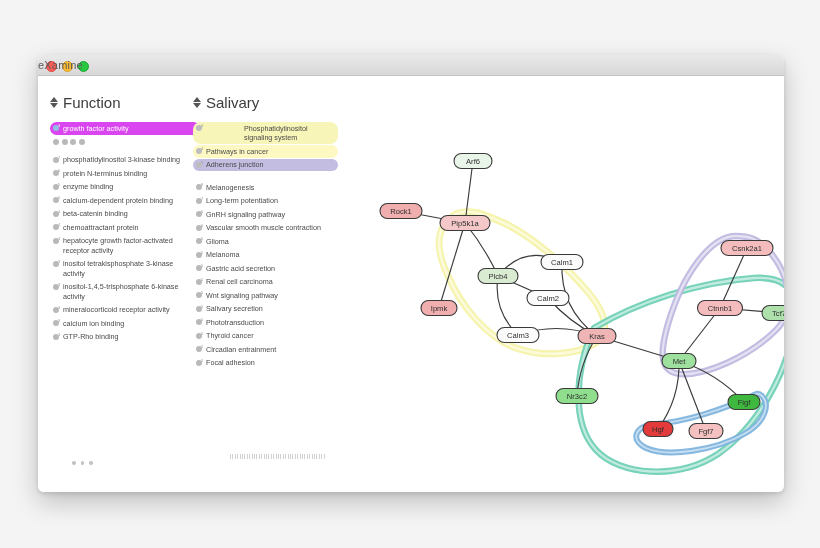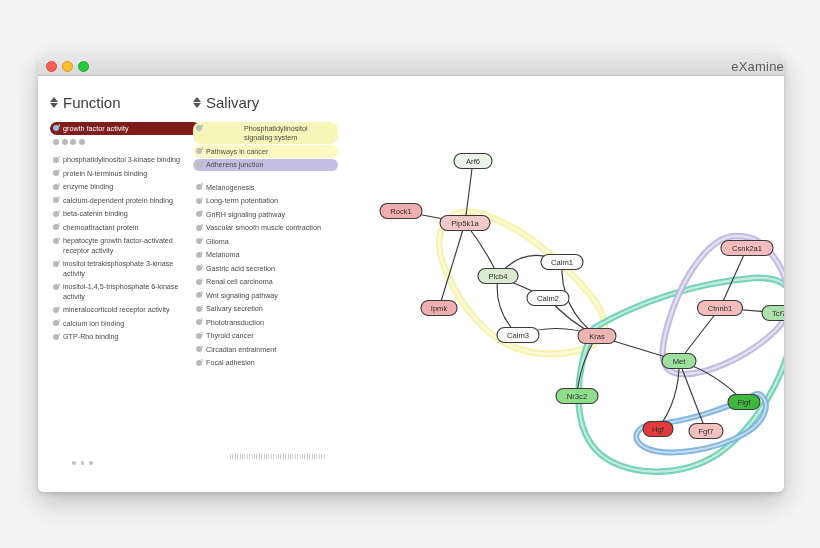--- a/index.html
+++ b/index.html
@@ -29,22 +29,22 @@
     border-top-left-radius: 6px;
     border-top-right-radius: 6px;
   }
   .traffic { position: absolute; left: 8px; top: 6px; display: flex; gap: 5px; }
   .dot { width: 9px; height: 9px; border-radius: 50%; display:block; }
   .dot.red    { background: #ff5f57; border: 0.5px solid #e0443e; }
   .dot.yellow { background: #febc2e; border: 0.5px solid #d89d26; }
   .dot.green  { background: #28c840; border: 0.5px solid #23a536; }
   .win-title {
     position: absolute; left: 0; right: 0; top: 4px;
-    text-align: right;
-    font-size: 13px;
+    text-align: left;
+    font-size: 11px;
     color: #5b5b5b;
     letter-spacing: 0.2px;
   }
 
   .content { position: relative; width: 628px; height: 417px; background: #fff; }
 
   
   .column { position: absolute; top: 18px; }
   .col-function { left: 12px; width: 150px; }
   .col-pathway  { left: 155px; width: 145px; }
@@ -85,21 +85,21 @@
     margin-top: 1.5px;
   }
   .lst li .sup {
     position: absolute;
     left: 5px; top: -4px;
     font-size: 4px;
     color: #9a9a9a;
   }
   .lst li .lbl { flex: 1 1 auto; }
 
-  li.sel-blue   { background: #7f1d1d; color: #ffffff; }
+  li.sel-blue   { background: #d946ef; color: #ffffff; }
   li.sel-blue .bullet   { background: #8fbfe0; }
   li.sel-blue .sup      { color: #ffffff; }
   li.sel-yellow { background: #f8f5b8; gap: 42px; }
   li.sel-yellow .bullet { background: #bdbdbd; }
   li.sel-green  { background: #fef9c3; }
   li.sel-green .bullet  { background: #bdbdbd; }
   li.sel-purple { background: #c3bde2; }
   li.sel-purple .bullet { background: #bdbdbd; }
   .gap-md { height: 9px; }
 

